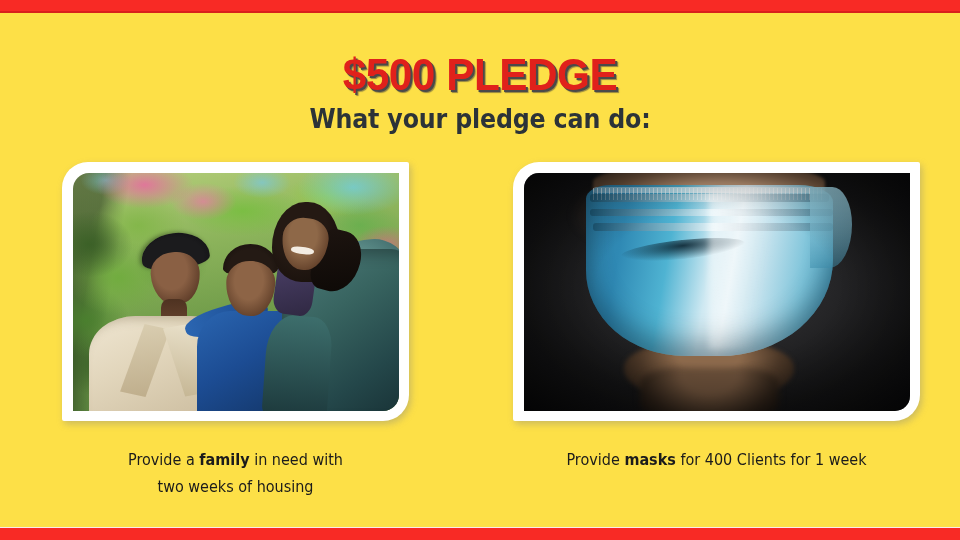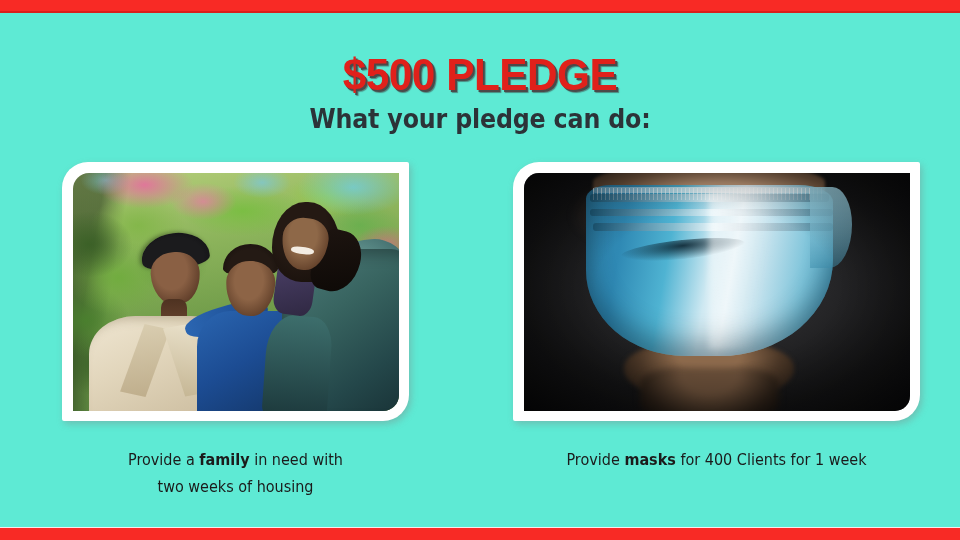--- a/index.html
+++ b/index.html
@@ -9,21 +9,21 @@
     background: #ffffff;
   }
   body {
     font-family: "Liberation Sans", sans-serif;
   }
 
   #slide {
     position: relative;
     width: 960px;
     height: 540px;
-    background: #5eead4;
+    background: #fde047;
     overflow: hidden;
   }
 
   
   .bar {
     position: absolute;
     left: 0;
     width: 960px;
     background: #F82A25;
   }

